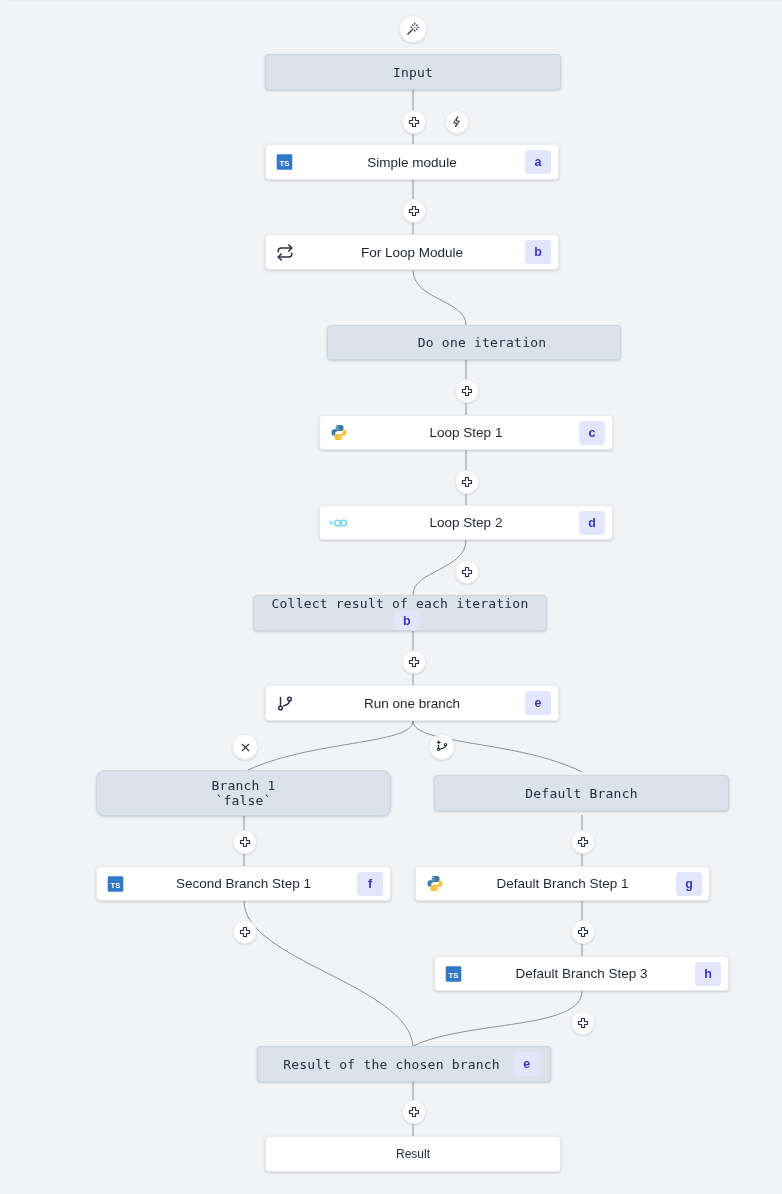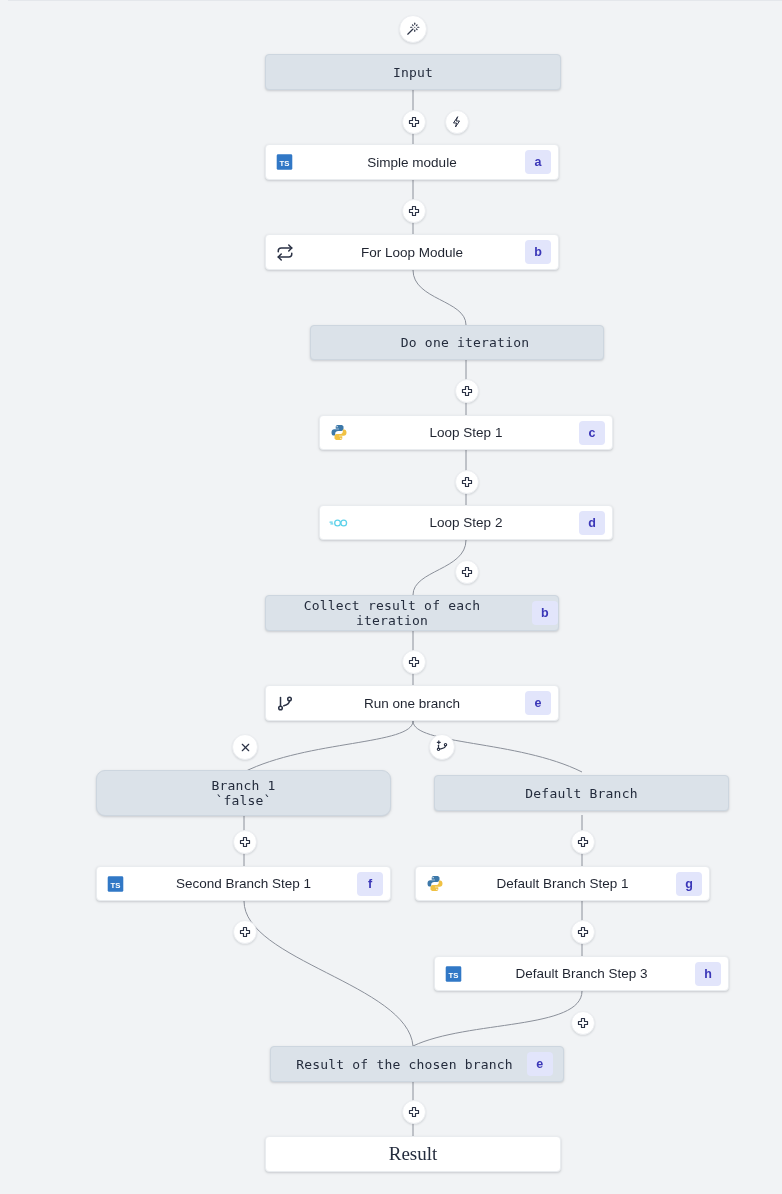--- a/index.html
+++ b/index.html
@@ -30,22 +30,22 @@
     font-size:13px;color:#242c3d;letter-spacing:.2px;
   }
   .node.step{
     background:#ffffff;
     border:1px solid #e9ecef;
     justify-content:center;
     font-size:13.5px;color:#1f2430;
   }
   .node.plain{
     background:#ffffff;border:1px solid #e9ecef;justify-content:center;
-    font-family:Liberation Serif, serif;
-    font-size:19px;color:#242c3d;
+    font-family:Liberation Sans, sans-serif;
+    font-size:12px;color:#242c3d;
   }
   .node .lbl{pointer-events:none;}
   .node.virtual .lbl{white-space:pre-line;text-align:center;line-height:15px;}
 
   .lang{position:absolute;left:9px;top:50%;transform:translateY(-50%);
         width:19px;height:19px;display:flex;align-items:center;justify-content:center;}
   .badge{
     position:absolute;right:7px;top:50%;transform:translateY(-50%);
     min-width:26px;height:24px;border-radius:4px;background:#e2e5fb;
     color:#3b37b8;font-weight:bold;font-size:12.5px;
@@ -159,21 +159,21 @@
         <path d="m17 2 4 4-4 4"></path>
           <path d="M3 11v-1a4 4 0 0 1 4-4h14"></path>
         <path d="m7 22-4-4 4-4"></path>
           <path d="M21 13v1a4 4 0 0 1-4 4H3"></path>
       </svg>
     </span>
     <span class="lbl">For Loop Module</span>
     <span class="badge">b</span>
   </div>
 
-  <div class="node virtual" style="left:302px;top:325px;width:294px;height:35px;padding-left:16px;">
+  <div class="node virtual" style="left:319px;top:325px;width:294px;height:35px;padding-left:16px;">
     <span class="lbl">Do one iteration</span>
   </div>
 
   <div class="cbtn s22" style="left:447px;top:379px;">
     <svg width="12" height="12" viewBox="0 0 24 24" fill="none" stroke="#2b3245" stroke-width="2.4" stroke-linejoin="round">
       <path d="M9 3h6v6h6v6h-6v6H9v-6H3V9h6z"></path>
     </svg>
   </div>
 
   <div class="node step" style="left:311px;top:415px;width:294px;height:35px;">
@@ -207,21 +207,21 @@
     <span class="lbl">Loop Step 2</span>
     <span class="badge">d</span>
   </div>
 
   <div class="cbtn s22" style="left:447px;top:560px;">
     <svg width="12" height="12" viewBox="0 0 24 24" fill="none" stroke="#2b3245" stroke-width="2.4" stroke-linejoin="round">
       <path d="M9 3h6v6h6v6h-6v6H9v-6H3V9h6z"></path>
     </svg>
   </div>
 
-  <div class="node virtual" style="left:257px;top:595px;width:294px;height:36px;">
+  <div class="node virtual" style="left:245px;top:595px;width:294px;height:36px;flex-direction:column;">
     <span class="lbl">Collect result of each iteration</span>
     <span class="badge inline">b</span>
   </div>
 
   <div class="cbtn s22" style="left:394px;top:650px;">
     <svg width="12" height="12" viewBox="0 0 24 24" fill="none" stroke="#2b3245" stroke-width="2.4" stroke-linejoin="round">
       <path d="M9 3h6v6h6v6h-6v6H9v-6H3V9h6z"></path>
     </svg>
   </div>
 
@@ -319,21 +319,21 @@
     <span class="lbl">Default Branch Step 3</span>
     <span class="badge">h</span>
   </div>
 
   <div class="cbtn s22" style="left:563px;top:1011px;">
     <svg width="12" height="12" viewBox="0 0 24 24" fill="none" stroke="#2b3245" stroke-width="2.4" stroke-linejoin="round">
       <path d="M9 3h6v6h6v6h-6v6H9v-6H3V9h6z"></path>
     </svg>
   </div>
 
-  <div class="node virtual" style="left:262px;top:1046px;width:294px;height:36px;padding-left:15px;">
+  <div class="node virtual" style="left:249px;top:1046px;width:294px;height:36px;padding-left:15px;">
     <span class="lbl">Result of the chosen branch</span>
     <span class="badge inline">e</span>
   </div>
 
   <div class="cbtn s22" style="left:394px;top:1100px;">
     <svg width="12" height="12" viewBox="0 0 24 24" fill="none" stroke="#2b3245" stroke-width="2.4" stroke-linejoin="round">
       <path d="M9 3h6v6h6v6h-6v6H9v-6H3V9h6z"></path>
     </svg>
   </div>
 

